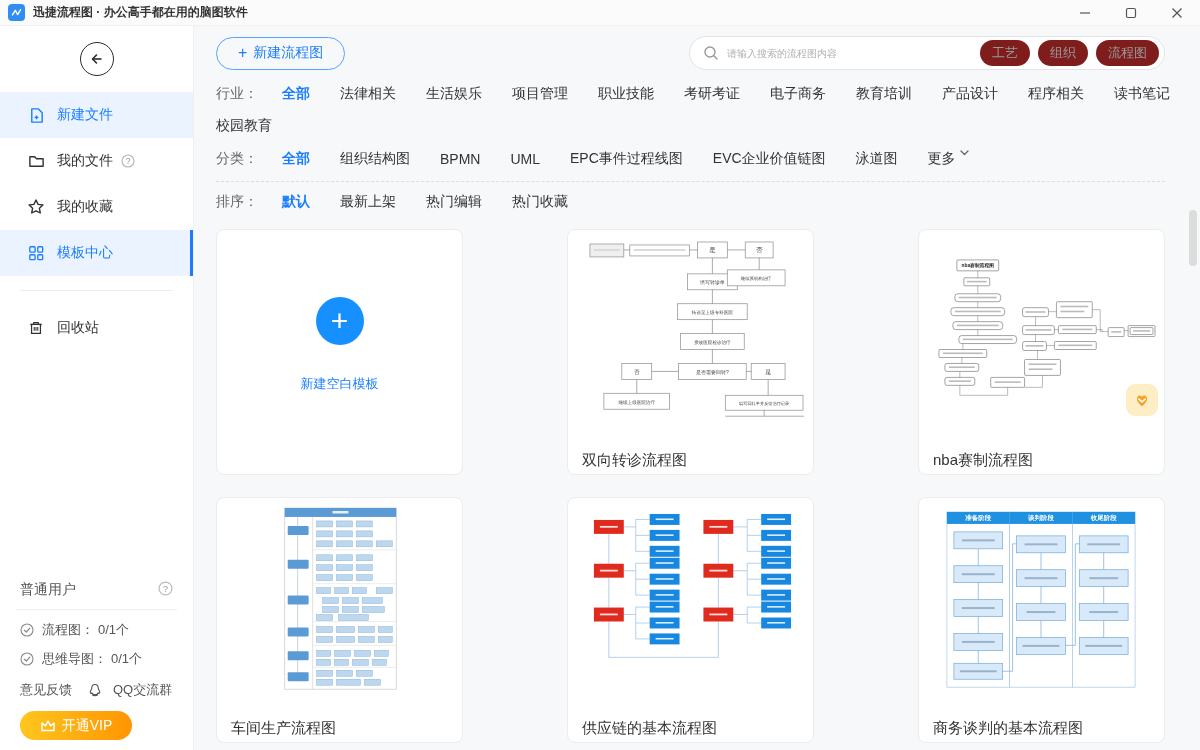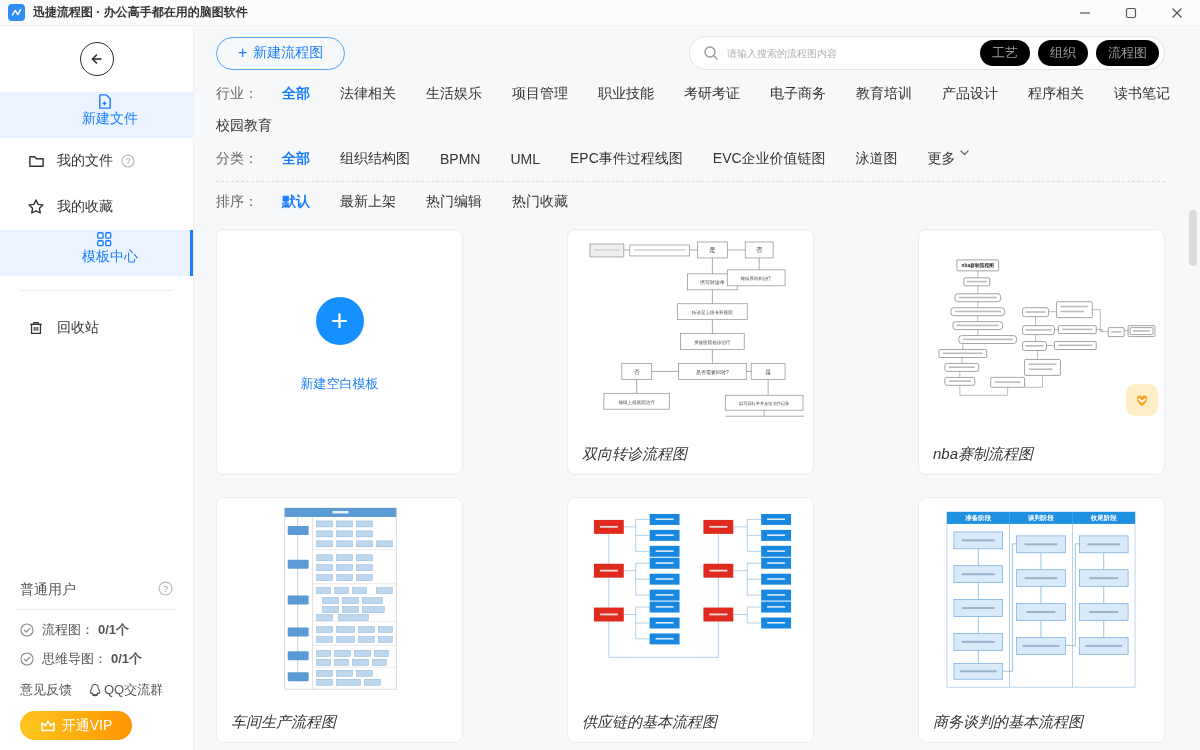--- a/index.html
+++ b/index.html
@@ -16,58 +16,58 @@
   
   .app { display:flex; height:724px; }
   .sidebar { width:194px; background:#fff; position:relative; flex:none; border-right:1px solid #efefef; }
   .main { flex:1; padding:8px 35px 0 22px; overflow:hidden; }
 
   
   .back-btn { width:34px; height:34px; border:1.7px solid #2b2b2b; border-radius:50%; margin:16px auto 12px; display:flex; align-items:center; justify-content:center; cursor:pointer; background:#fff; }
   .nav { margin-top:16px; }
   .nav-item { height:46px; display:flex; align-items:center; padding-left:27px; font-size:14px; color:#333; cursor:pointer; position:relative; }
   .nav-item .ic { width:18px; height:18px; margin-right:12px; display:flex; align-items:center; justify-content:center; }
-  .nav-item.active { background:#eaf3ff; color:#1a7dff;flex-direction:column; }
+  .nav-item.active { background:#eaf3ff; color:#1a7dff; }
   .nav-item.selected::after { content:""; position:absolute; right:0; top:0; width:3px; height:100%; background:#1a7dff; }
   .nav-help { margin-left:8px; display:flex; }
   .side-divider { border-top:1px solid #ededed; margin:14px 20px; }
 
   .side-bottom { position:absolute; left:0; right:0; bottom:10px; padding:0 16px; }
   .user-row { display:flex; align-items:center; justify-content:space-between; font-size:14px; color:#555; padding:0 4px; }
   .sb-divider { border-top:1px solid #eee; margin:10px 0 4px; }
   .quota-row { display:flex; align-items:center; font-size:13px; color:#555; margin-top:11px; padding:0 4px; }
   .quota-row .ic { margin-right:8px; display:flex; }
-  .quota-row b { font-weight:bold; margin-left:4px; }
+  .quota-row b { font-weight:normal; margin-left:4px; }
   .links-row { display:flex; align-items:center; font-size:13px; color:#555; margin-top:13px; padding:0 4px; gap:6px; }
   .links-row .feedback { margin-right:10px; cursor:pointer; }
-  .links-row .qq { display:flex; align-items:center; gap:2px; cursor:pointer;justify-content:space-between; }
+  .links-row .qq { display:flex; align-items:center; gap:11px; cursor:pointer;justify-content:space-between; }
   .vip-btn { margin-top:12px; margin-left:4px; width:112px; height:29px; border:none; border-radius:15px; background:linear-gradient(90deg,#ffc61f,#ff9502); color:#fff; font-size:14px; display:flex; align-items:center; justify-content:center; gap:6px; cursor:pointer; }
 
   
   .main-header { display:flex; align-items:center; justify-content:space-between; margin-top:2px; }
   .new-btn { height:33px; padding:0 21px; border:1px solid #57a4ff; border-radius:17px; background:transparent; color:#1a7dff; font-size:14px; display:flex; align-items:center; gap:6px; cursor:pointer; }
   .new-btn .plus { font-size:16px; line-height:1; }
   .search-box { width:476px; height:34px; background:#fff; border:1px solid #e4e4e4; border-radius:18px; display:flex; align-items:center; padding:0 5px 0 13px; }
   .search-box input { flex:1; border:none; outline:none; font-size:10px; color:#333; background:transparent; margin-left:8px; font-family:inherit; }
   .search-box input::placeholder { color:#b0b0b0; }
-  .search-tag { background:#000000; color:#999; font-size:13px; border-radius:13px; padding:4px 12px; margin-left:8px; cursor:pointer; white-space:nowrap; }
+  .search-tag { background:#7f1d1d; color:#999; font-size:13px; border-radius:13px; padding:4px 12px; margin-left:8px; cursor:pointer; white-space:nowrap; }
 
   
   .filter-row { display:flex; align-items:center; font-size:14px; margin-top:15px; }
   .filter-label { color:#666; margin-right:24px; flex:none; }
   .fitem { margin-right:30px; color:#333; cursor:pointer; white-space:nowrap; }
   .fitem.active { color:#1a7dff; font-weight:bold; }
   .fitem.more { display:flex; gap:4px; }
   .wrap-line { margin-top:14px; }
   .dotted-divider { border-top:1px dashed #ddd; margin-top:13px; }
 
   
   .grid { margin-top:18px; display:grid; grid-template-columns:247px 247px 247px; column-gap:104px; row-gap:22px; }
   .card { height:246px; background:#fff; border:1px solid #ececec; border-radius:8px; position:relative; cursor:pointer; overflow:hidden; }
-  .card-title { position:absolute; left:14px; bottom:10px; font-size:15px; color:#333;font-style:italic; }
+  .card-title { position:absolute; left:14px; bottom:4px; font-size:15px; color:#333; }
   .blank-card { display:flex; flex-direction:column; align-items:center; justify-content:center; gap:30px; padding-bottom:14px; }
   .plus-circle { width:48px; height:48px; border-radius:50%; background:#1690ff; color:#fff; font-size:30px; font-weight:300; display:flex; align-items:center; justify-content:center; line-height:1; }
   .blank-label { color:#1a7dff; font-size:13px; }
   .preview { position:absolute; left:8px; top:8px; right:8px; bottom:40px; }
   .vip-badge { position:absolute; right:6px; bottom:58px; width:32px; height:32px; border-radius:9px; background:#fdeec6; display:flex; align-items:center; justify-content:center; }
 
   .scrollbar-thumb { position:absolute; right:3px; top:210px; width:8px; height:56px; background:#dcdcdc; border-radius:4px; }
 
   svg text { font-family:"Liberation Sans","DejaVu Sans",sans-serif; }
 </style>

